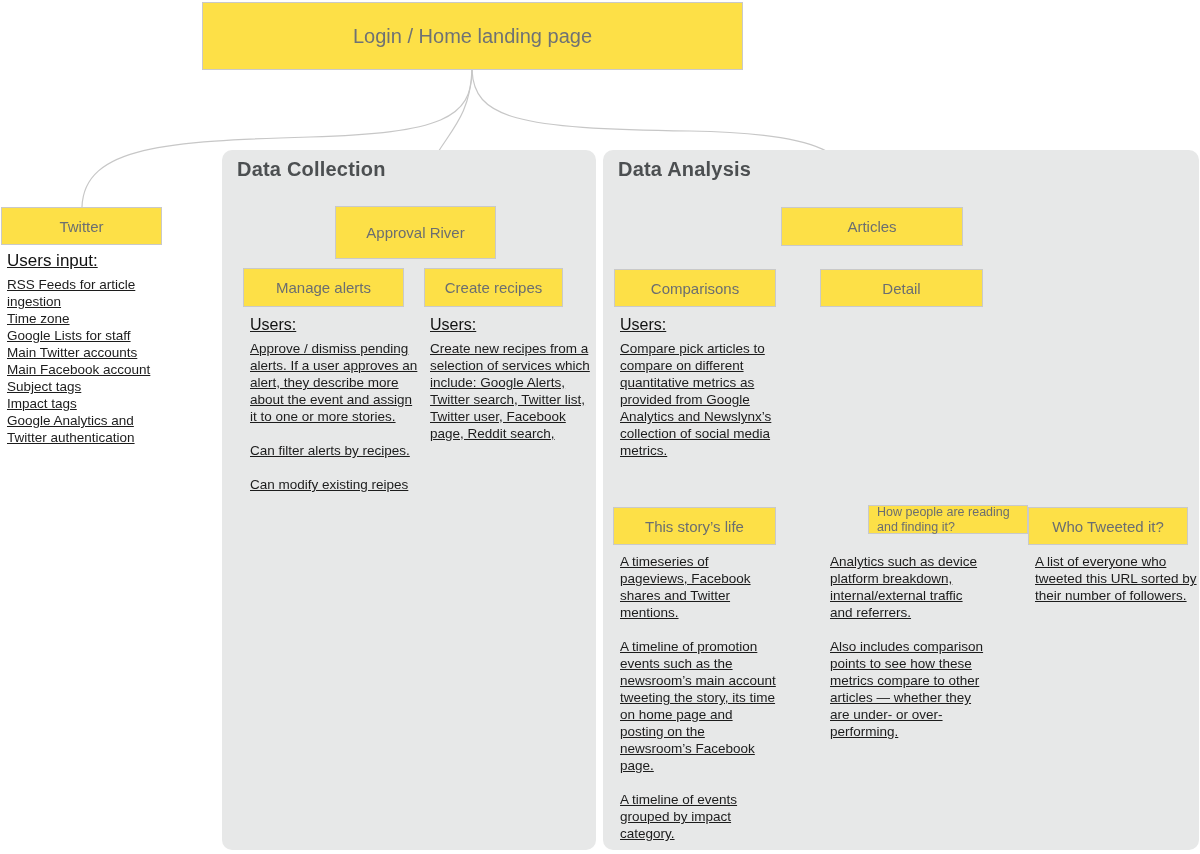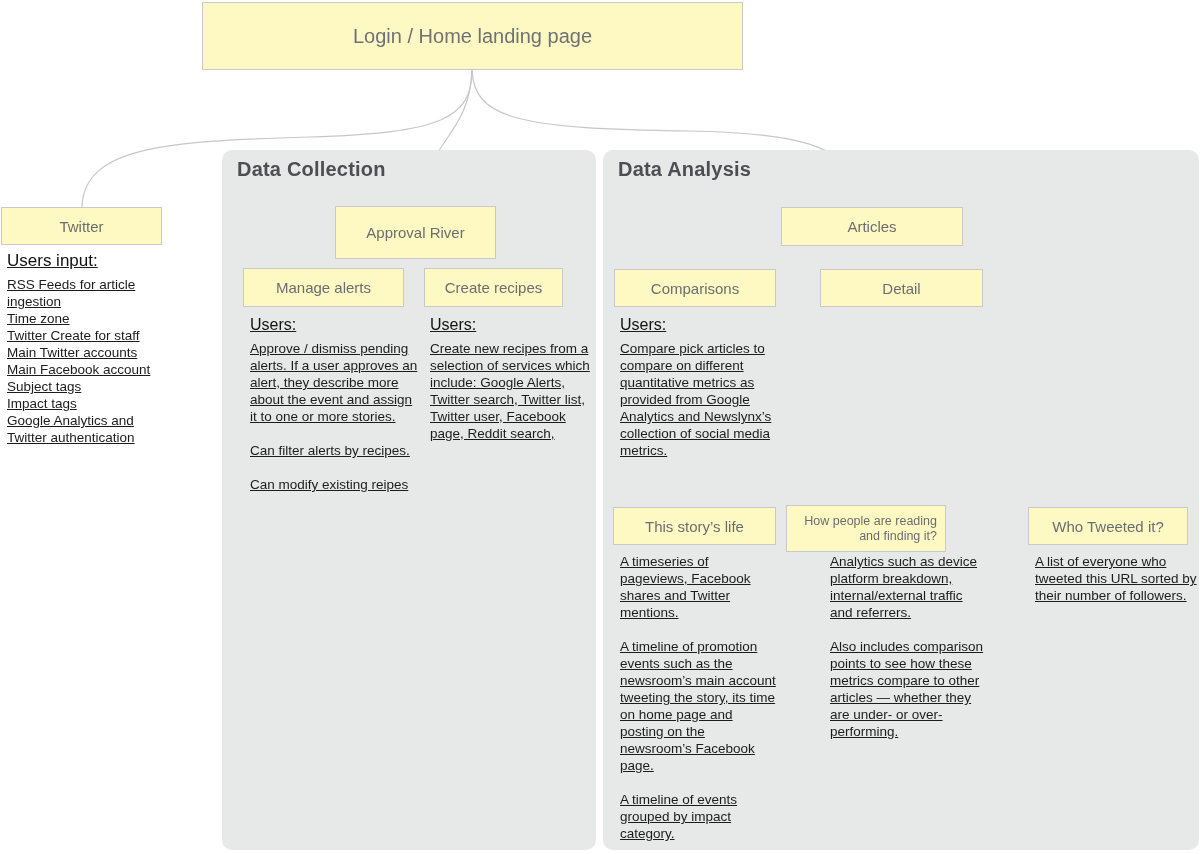--- a/index.html
+++ b/index.html
@@ -7,22 +7,22 @@
   #canvas{position:relative;width:1200px;height:854px;background:#ffffff;overflow:hidden;}
 
   
   #connectors{position:absolute;left:0;top:0;width:1200px;height:854px;pointer-events:none;}
 
   
   .panel{position:absolute;background:#e7e8e8;border-radius:10px;}
   .panel-title{position:absolute;font-size:20px;font-weight:bold;color:#4c4f51;letter-spacing:.2px;}
 
   
-  .node{position:absolute;background:#fef9c3;border:1px solid #c9c9c9;display:flex;
-        align-items:center;justify-content:center;text-align:right;
+  .node{position:absolute;background:#fde047;border:1px solid #c9c9c9;display:flex;
+        align-items:center;justify-content:center;text-align:left;
         color:#6b6e70;font-size:15px;box-sizing:border-box;}
   .node.small-label{font-size:12.5px;line-height:15px;padding:0 8px;}
   .node.root-node{font-size:20px;color:#6f7274;}
 
   
   .textblock{position:absolute;color:#1c1c1c;font-size:13.5px;line-height:17px;text-decoration:underline;}
   .textblock .block-heading{font-size:16px;color:#111;margin:0 0 7px 0;}
   .textblock p{margin:0 0 17px 0;}
   .textblock p:last-child{margin-bottom:0;}
   .settings-list p{margin:0;}
@@ -70,21 +70,21 @@
     <span>Login / Home landing page</span>
   </div>
 
   <div class="node" style="left:1px;top:207px;width:161px;height:38px;">
     <span>Twitter</span>
   </div>
   <div class="textblock settings-list" style="left:7px;top:252px;width:162px;">
     <div class="settings-heading">Users input:</div>
     <p>RSS Feeds for article ingestion</p>
     <p>Time zone</p>
-    <p>Twitter Create for staff</p>
+    <p>Google Lists for staff</p>
     <p>Main Twitter accounts</p>
     <p>Main Facebook account</p>
     <p>Subject tags</p>
     <p>Impact tags</p>
     <p>Google Analytics and Twitter authentication</p>
   </div>
 
   <div class="node" style="left:335px;top:206px;width:161px;height:53px;">
     <span>Approval River</span>
   </div>
@@ -118,21 +118,21 @@
   </div>
 
   <div class="textblock" style="left:620px;top:316px;width:152px;">
     <div class="block-heading">Users:</div>
     <p>Compare pick articles to compare on different quantitative metrics as provided from Google Analytics and Newslynx’s collection of social media metrics.</p>
   </div>
 
   <div class="node" style="left:613px;top:507px;width:163px;height:38px;">
     <span>This story’s life</span>
   </div>
-  <div class="node small-label" style="left:786px;top:505px;width:160px;height:47px;">
+  <div class="node small-label" style="left:868px;top:505px;width:160px;height:29px;">
     <span>How people are reading and finding it?</span>
   </div>
   <div class="node" style="left:1028px;top:507px;width:160px;height:38px;">
     <span>Who Tweeted it?</span>
   </div>
 
   <div class="textblock" style="left:620px;top:553px;width:158px;">
     <p>A timeseries of pageviews, Facebook shares and Twitter mentions.</p>
     <p>A timeline of promotion events such as the newsroom’s main account tweeting the story, its time on home page and posting on the newsroom’s Facebook page.</p>
     <p>A timeline of events grouped by impact category.</p>

